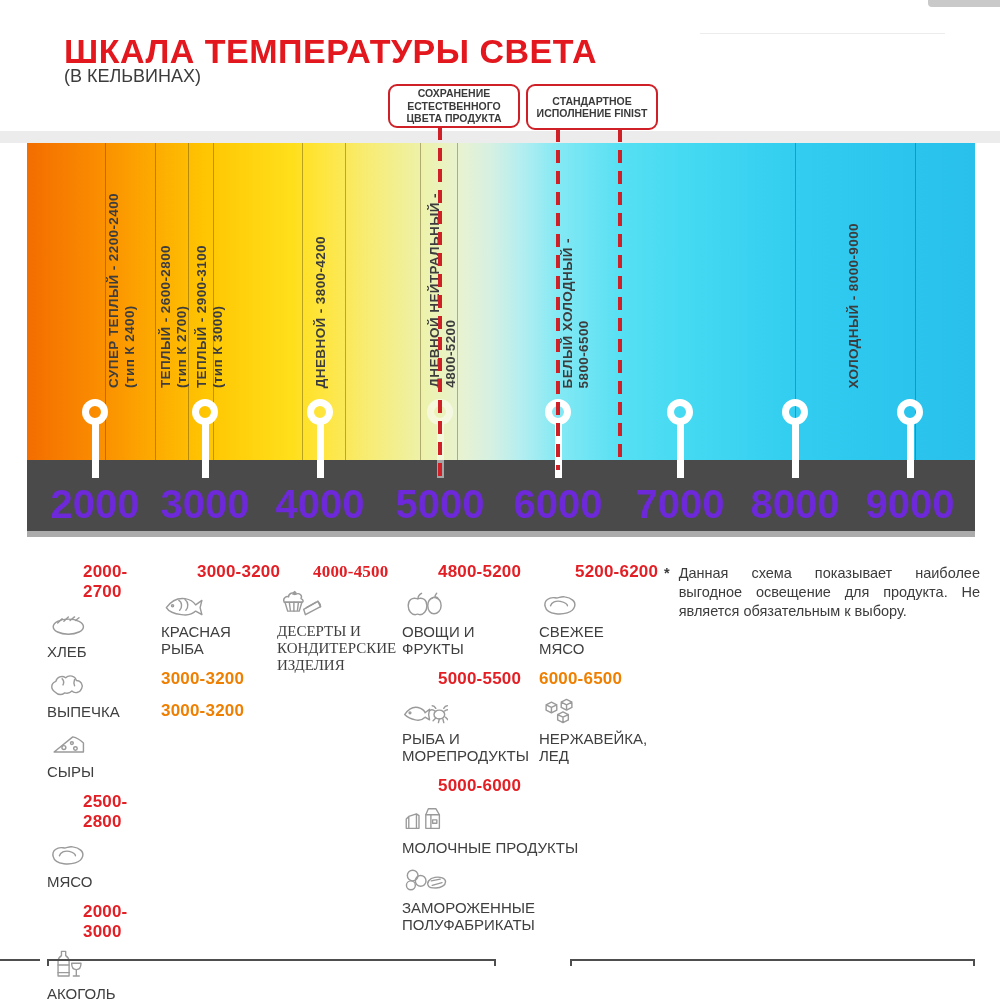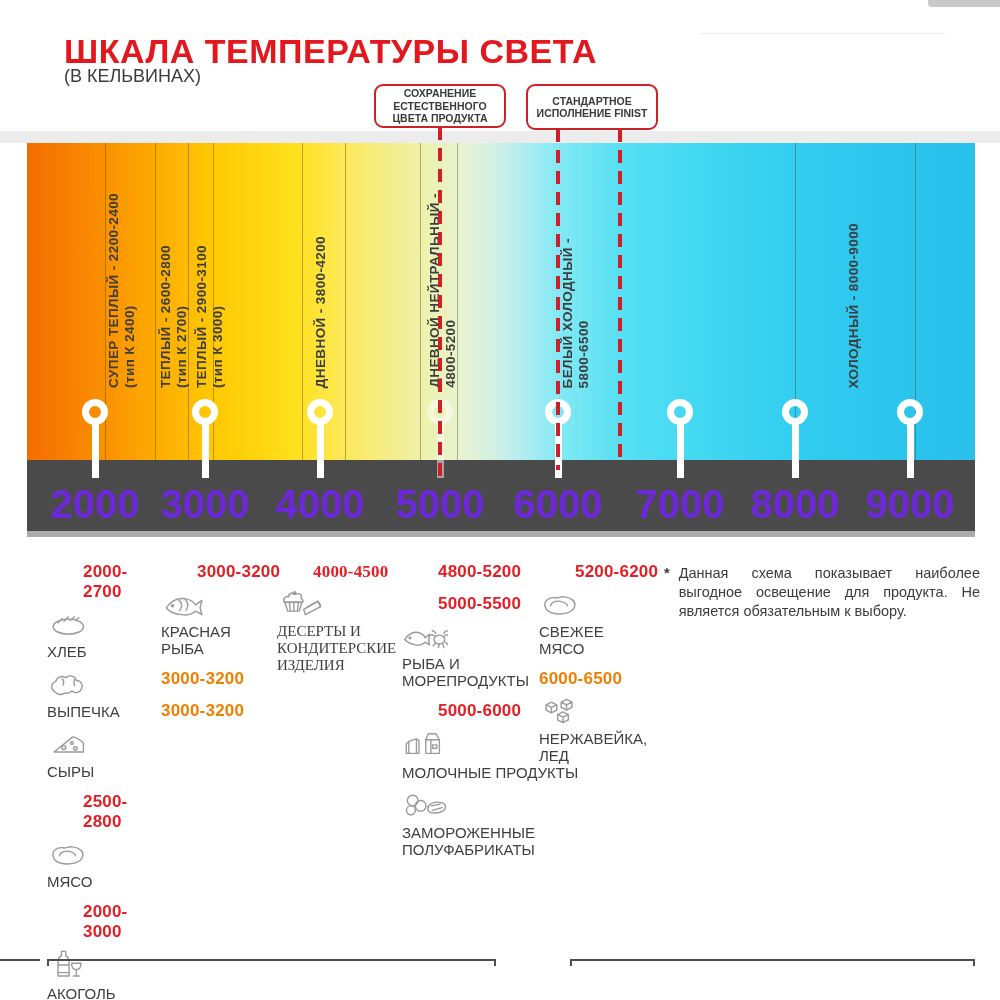--- a/index.html
+++ b/index.html
@@ -11,21 +11,21 @@
   .subtitle{position:absolute;left:64px;top:66px;font-size:18px;color:#3c3c3c;}
 
   
   .tr-artifact{position:absolute;right:0;top:0;width:72px;height:7px;background:#c9c9c9;border-radius:0 0 0 4px;}
   .tr-line{position:absolute;left:700px;top:33px;width:245px;height:1px;background:#ececec;}
 
   
   .callout{position:absolute;top:84px;background:#fff;border:2px solid #cf2027;border-radius:9px;
            font-size:10.5px;line-height:12.5px;font-weight:bold;color:#3a3a3a;text-align:center;
            display:flex;align-items:center;justify-content:center;padding:3px 6px;box-sizing:border-box;z-index:6;}
-  .c1{left:374px;width:132px;height:44px;}
+  .c1{left:388px;width:132px;height:44px;}
   .c2{left:526px;width:132px;height:46px;}
 
   
   .topstrip{position:absolute;left:0;top:131px;width:1000px;height:12px;background:#ececec;}
 
   
   .gradientbar{position:absolute;left:27px;top:143px;width:948px;height:317px;z-index:1;
     background:linear-gradient(90deg,
       #f36d00 0%, #fa8b00 7%, #ffc602 19%, #ffdf1b 28%, #ffe53c 31%, #f7ec74 36%,
       #edf2ad 42%, #e7f2d3 46%, #d5f0e2 49%, #b5eef0 52%, #84e9f4 56%, #55dff3 63%,
@@ -291,20 +291,31 @@
             </svg>
         </div>
         <div class="plabel" style="max-width:125px">ДЕСЕРТЫ И КОНДИТЕРСКИЕ ИЗДЕЛИЯ</div>
       </div>
     </div>
   </div>
 
   <div class="pcol pcol4">
     <div class="pgroup">
       <div class="prange red">4800-5200</div>
+      <div class="pitem">
+        <div class="picon">
+          <svg viewBox="0 0 52 36">
+              <path d="M17 12c-6-2-10 2-10 8s4 10 8 10c2-1 3-1 5 0 4 0 8-4 8-10s-4-10-10-8z"></path>
+              <path d="M18 12c0-3 2-5 4-6"></path>
+              <path d="M35 11c-4 1-6 5-6 9 0 5 3 9 7 9s8-4 8-9c0-4-2-8-6-9"></path>
+              <path d="M37 11c0-2 1-4 2-5M34 11c2-1 5-1 6 0"></path>
+            </svg>
+        </div>
+        <div class="plabel" style="max-width:95px">ОВОЩИ И ФРУКТЫ</div>
+      </div>
     </div>
     <div class="pgroup">
       <div class="prange red">5000-5500</div>
       <div class="pitem">
         <div class="picon">
           <svg viewBox="0 0 52 36">
               <path d="M3 22c4-6 10-9 15-8 4 1 7 3 8 6l5-4-1 6 1 6-5-3c-3 3-7 4-11 3-5-1-9-3-12-6z"></path>
               <circle cx="9" cy="20" r="1"></circle>
               <path d="M36 22a6 5 0 1 0 12 0 6 5 0 1 0-12 0"></path>
               <path d="M37 18c-2-2-5-2-6 0m7-3c-1-2-3-3-4-3m14 6c2-2 5-2 6 0m-7-3c1-2 3-3 4-3M38 26l-3 3M42 27l-1 4M46 27l1 4M49 25l3 3"></path>

